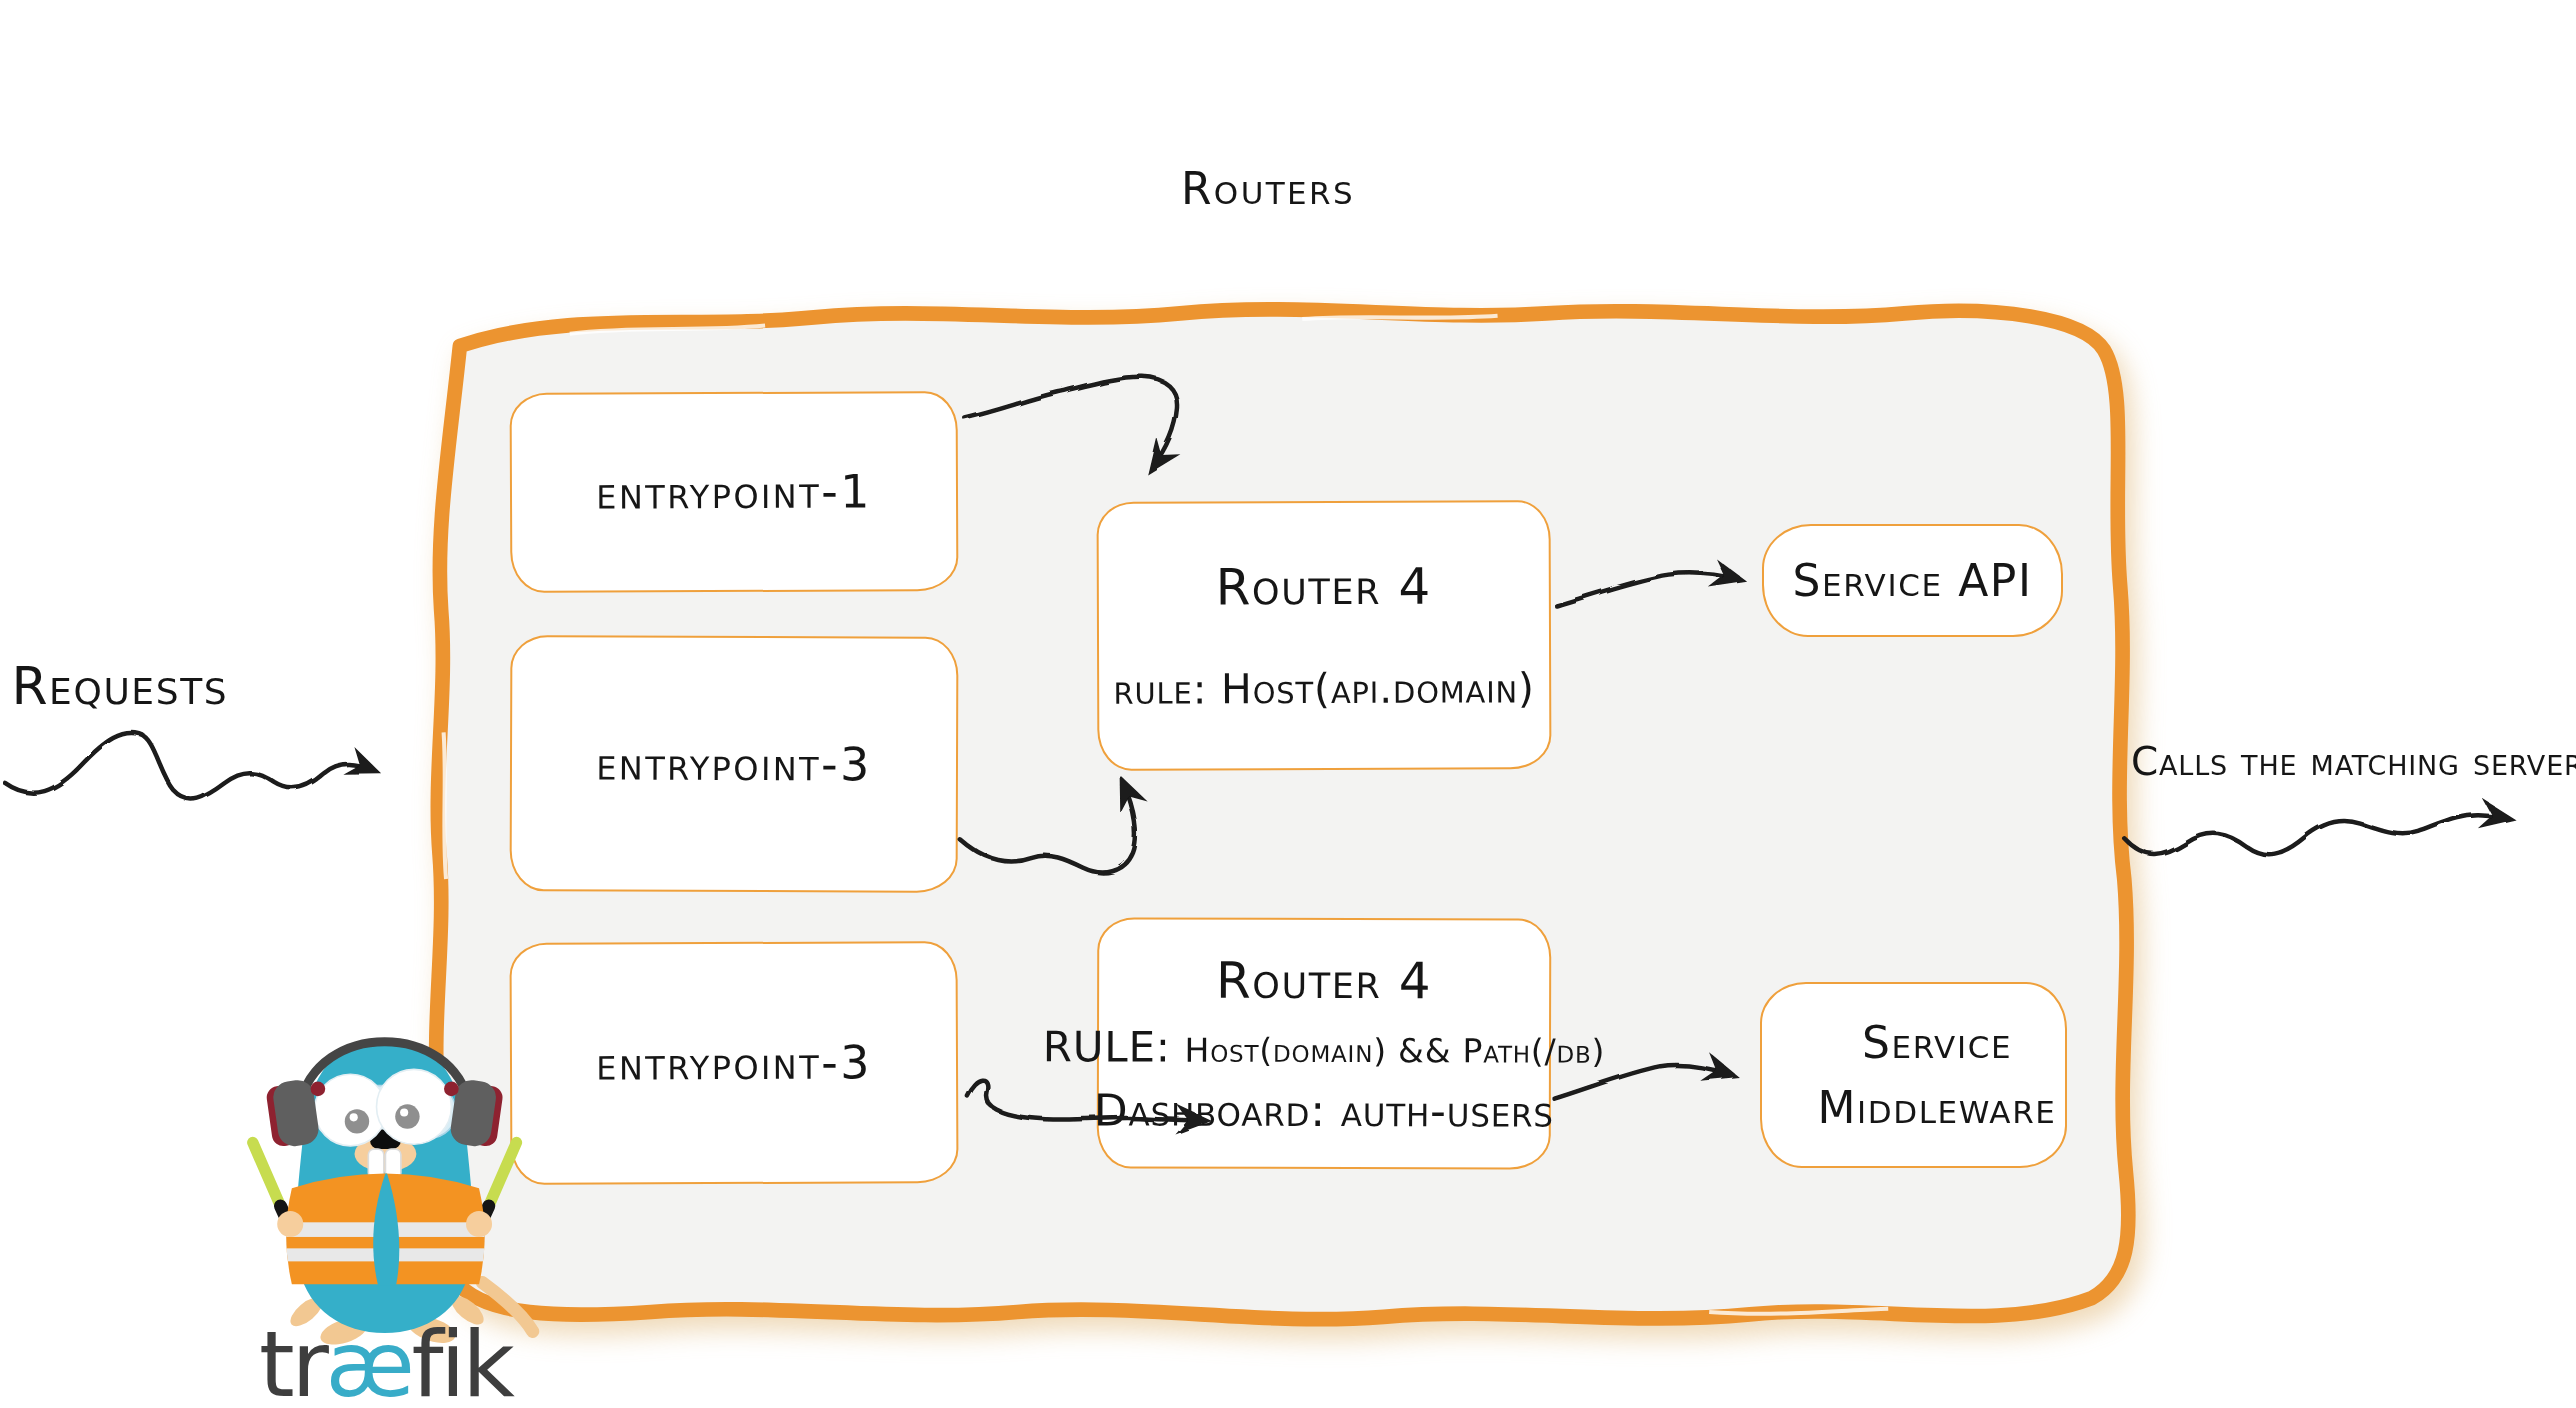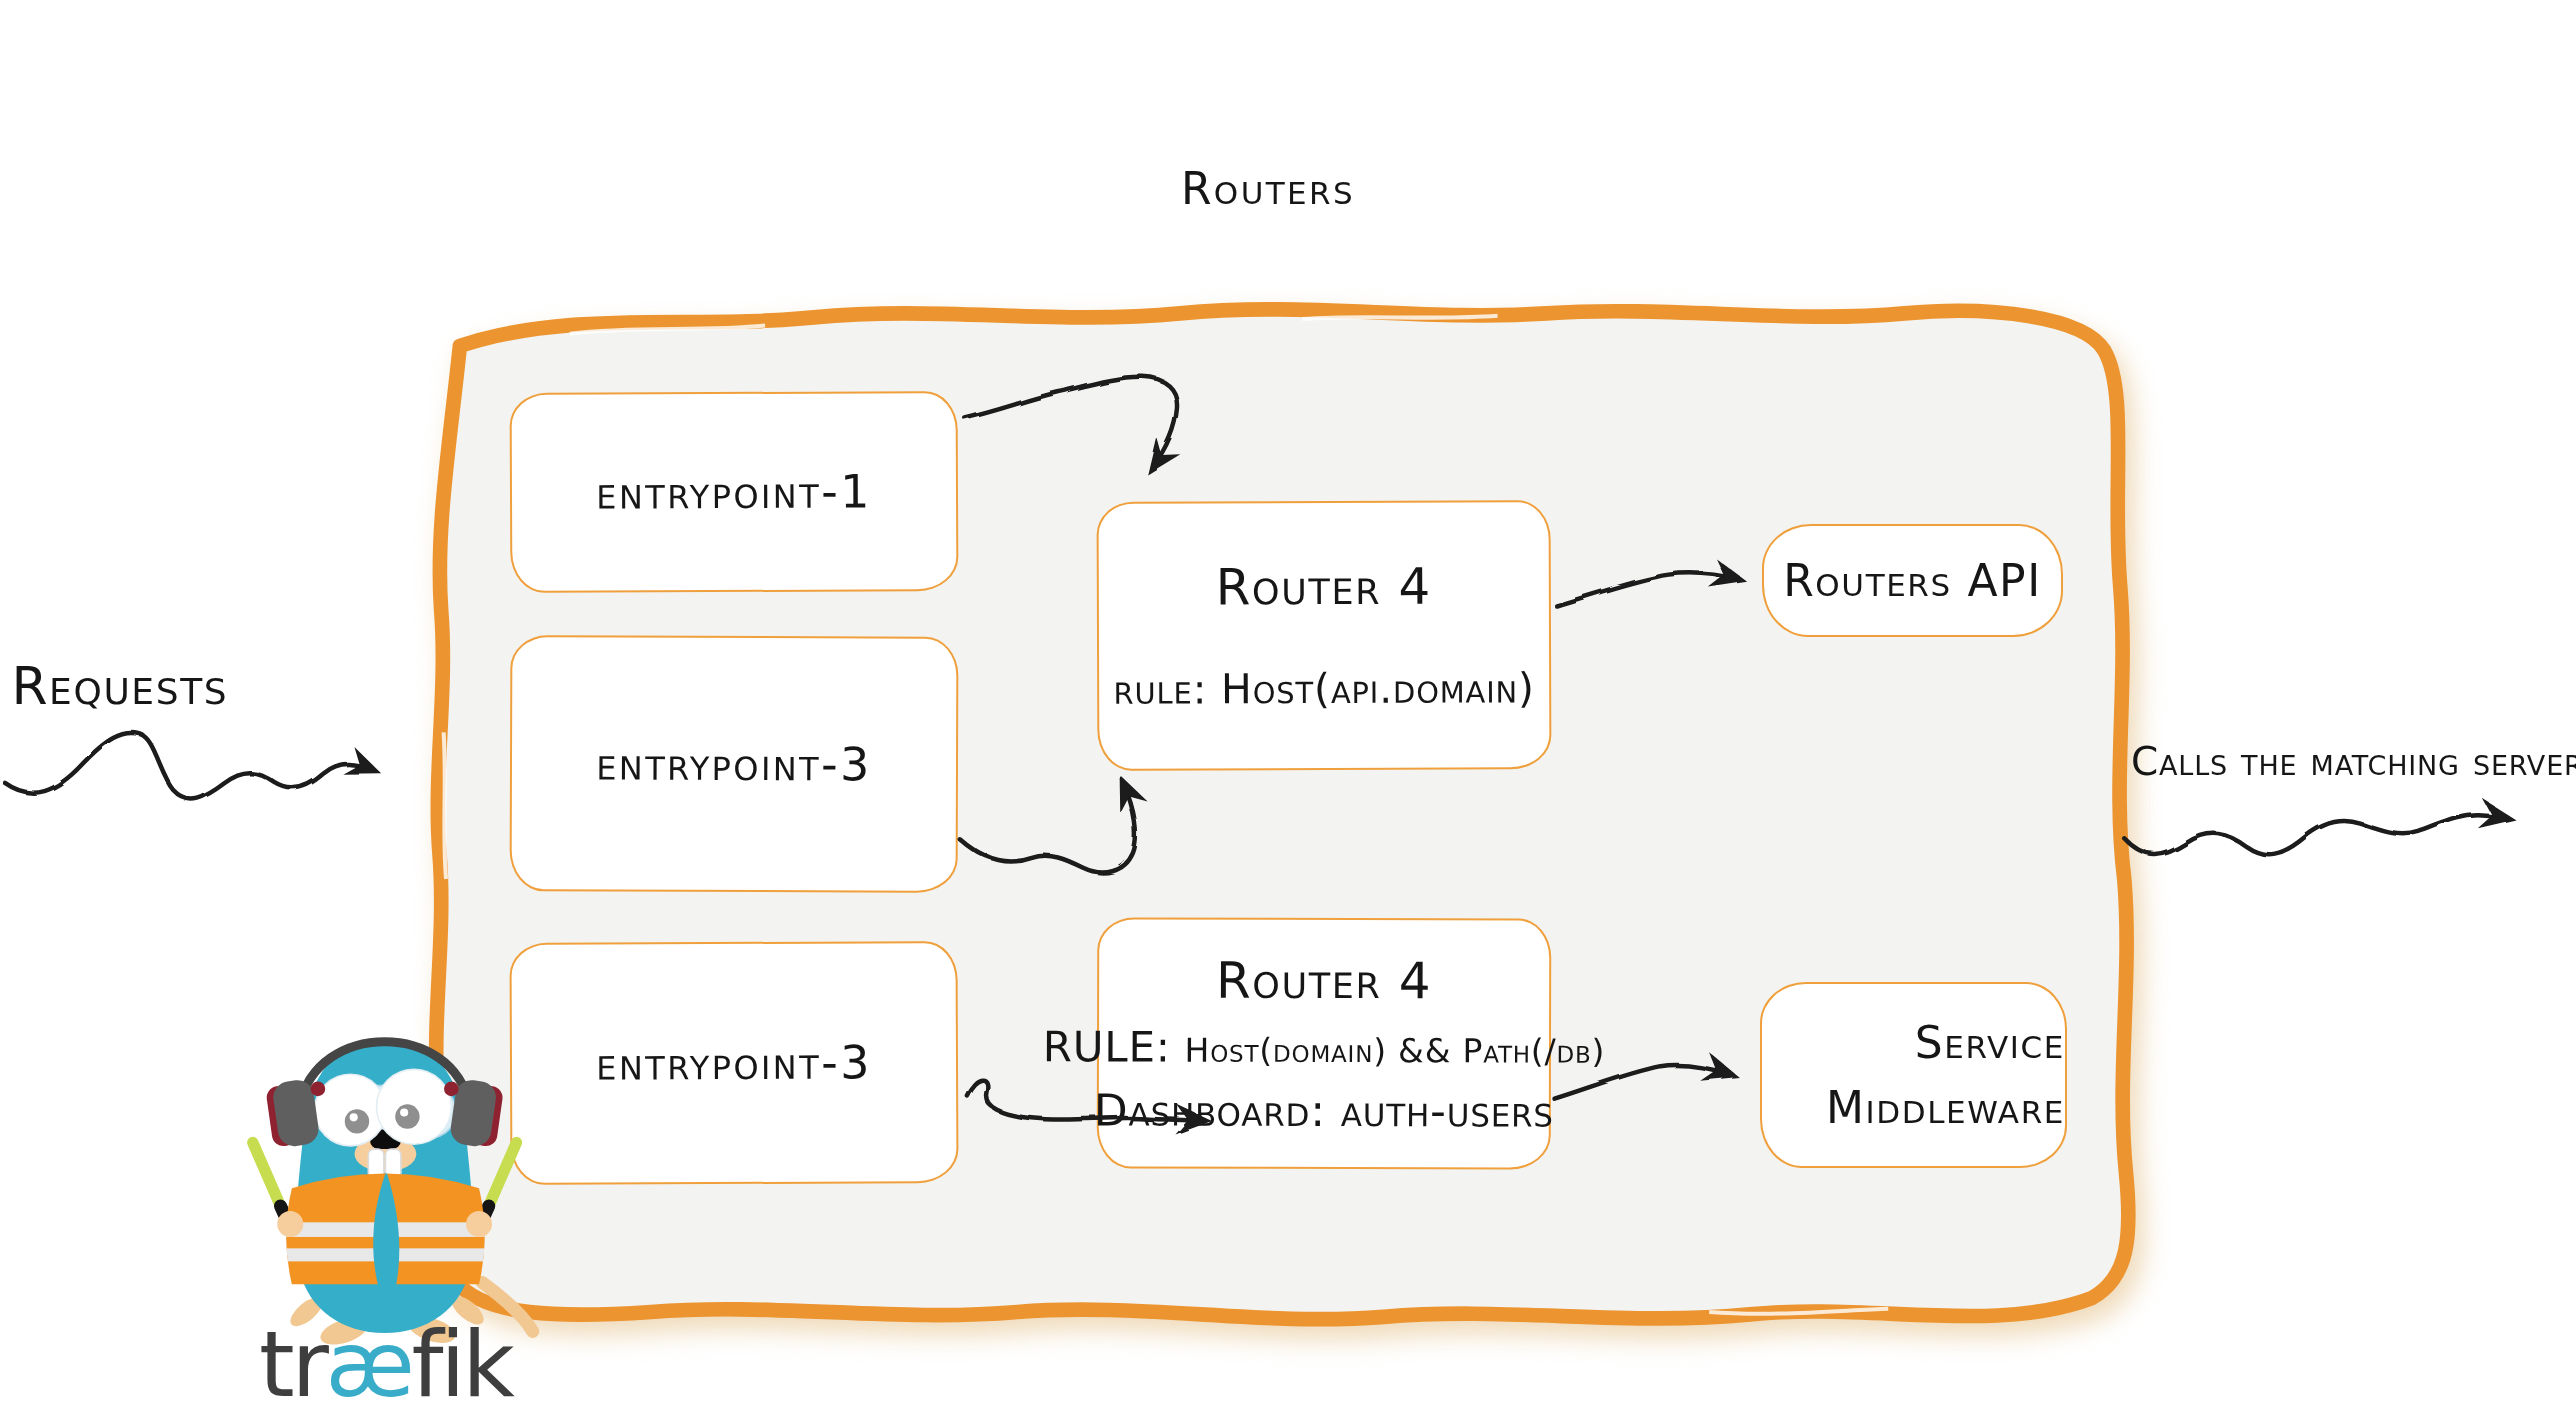--- a/index.html
+++ b/index.html
@@ -36,21 +36,21 @@
   #router2{top:918px;height:251px;gap:13px;transform:rotate(0.15deg);}
   .router-title{font-size:50px;font-variant:small-caps;letter-spacing:1.6px;}
   .rule-line{font-size:41px;font-variant:small-caps;letter-spacing:0.8px;white-space:nowrap;}
   .rule-line .lbl{font-size:42px;}
   .rule-line .val{font-size:33px;}
   .mw-line{font-size:44px;font-variant:small-caps;letter-spacing:0.8px;white-space:nowrap;}
 
   #service-api{left:1762px;top:524px;width:301px;height:113px;border-radius:49px 44px 50px 46px/44px 50px 46px 52px;}
   .service-label{font-size:44px;font-variant:small-caps;letter-spacing:1.6px;}
   #service-dashboard{
-    left:1760px;top:982px;width:307px;height:186px;align-items:flex-end;
+    left:1760px;top:982px;width:307px;height:186px;align-items:center;
     padding-left:47px;gap:14px;border-radius:46px 41px 47px 42px/41px 47px 42px 49px;
   }
 
   .wordmark{
     position:absolute;left:259px;top:1312px;font-size:91px;letter-spacing:-3.3px;
     color:#3E3E3E;font-variant:normal;white-space:nowrap;
   }
   .wordmark .ae{color:#38ACC8;}
 </style>
 </head>
@@ -114,21 +114,21 @@
       <span class="lbl">RULE:</span>
       <span class="val">Host(domain) &amp;&amp; Path(/db)</span>
     </div>
     <div class="mw-line">
       <span>Dashboard:</span>
       <span>auth-users</span>
     </div>
   </div>
 
   <div class="box" id="service-api">
-    <div class="service-label">Routers API</div>
+    <div class="service-label">Service API</div>
   </div>
   <div class="box" id="service-dashboard">
     <div class="service-label">Service</div>
     <div class="service-label">Middleware</div>
   </div>
 
   <svg class="layer" viewBox="0 0 3165 1730" width="2576" height="1408">
     <defs>
       <marker id="ah" viewBox="0 0 12 12" refX="9" refY="6" markerWidth="8" markerHeight="8" orient="auto-start-reverse">
         <path d="M0 1 L12 6 L0 11 L4 6 Z" fill="#1A1A1A"></path>

